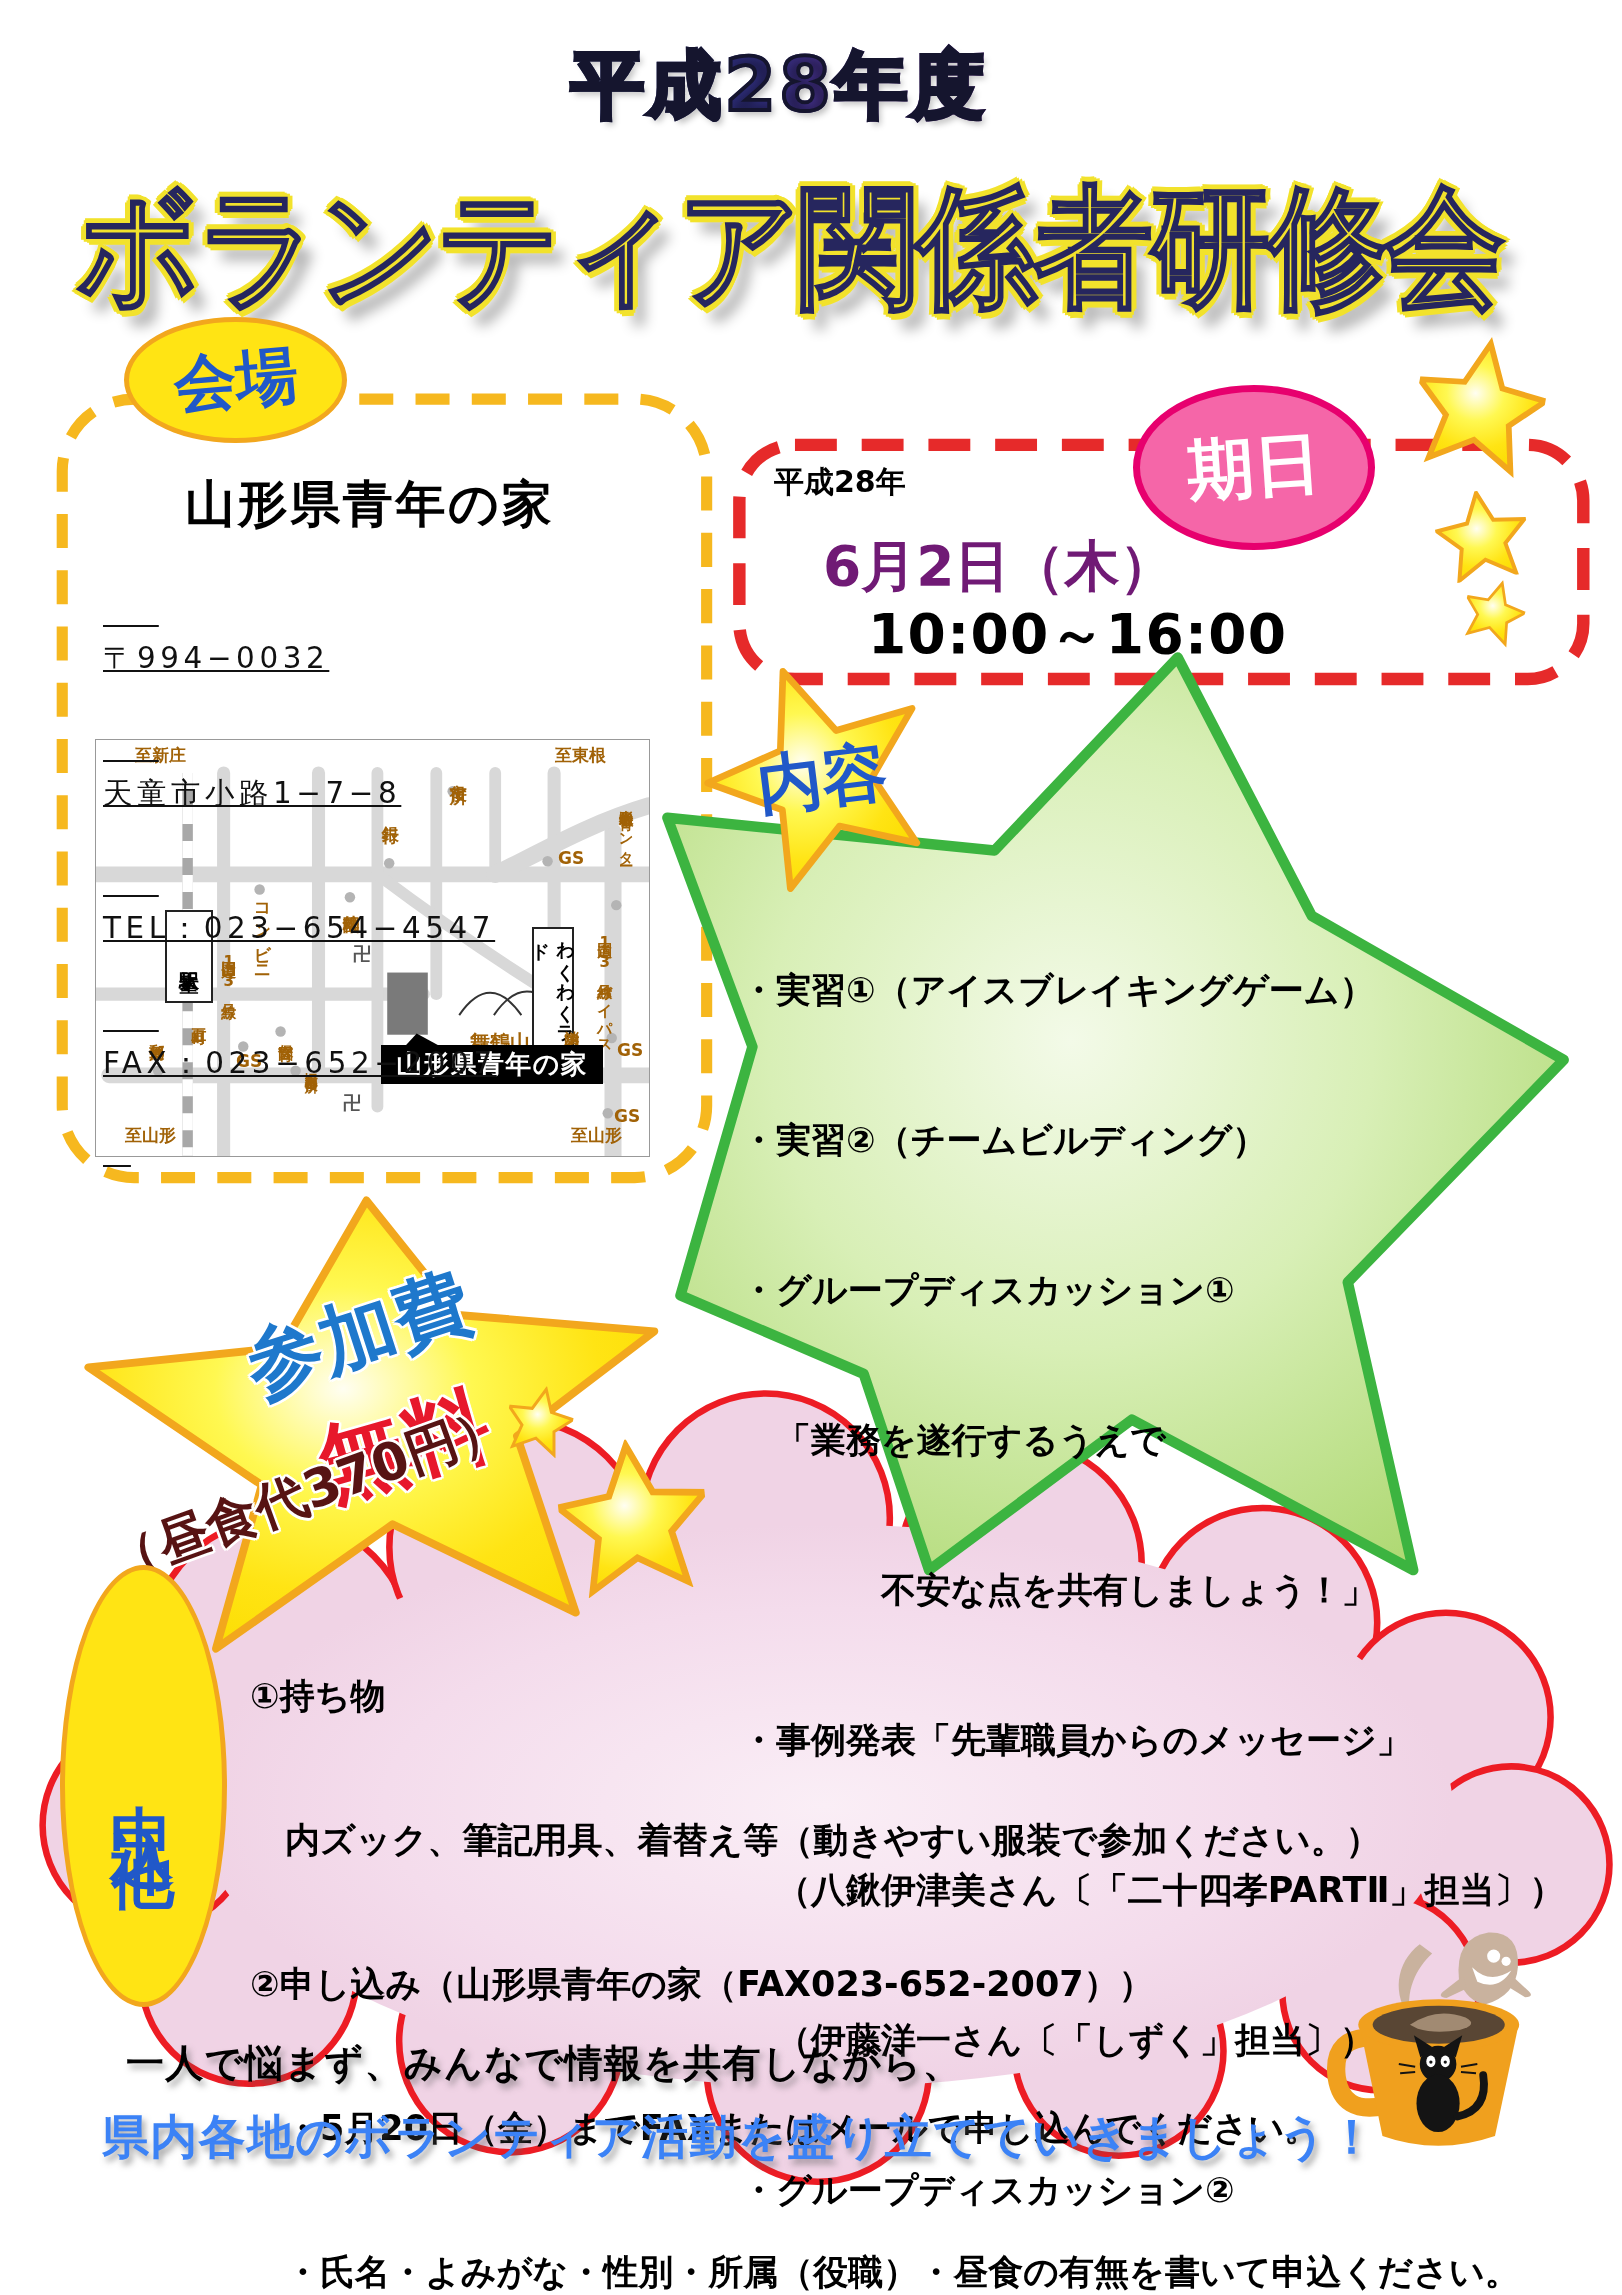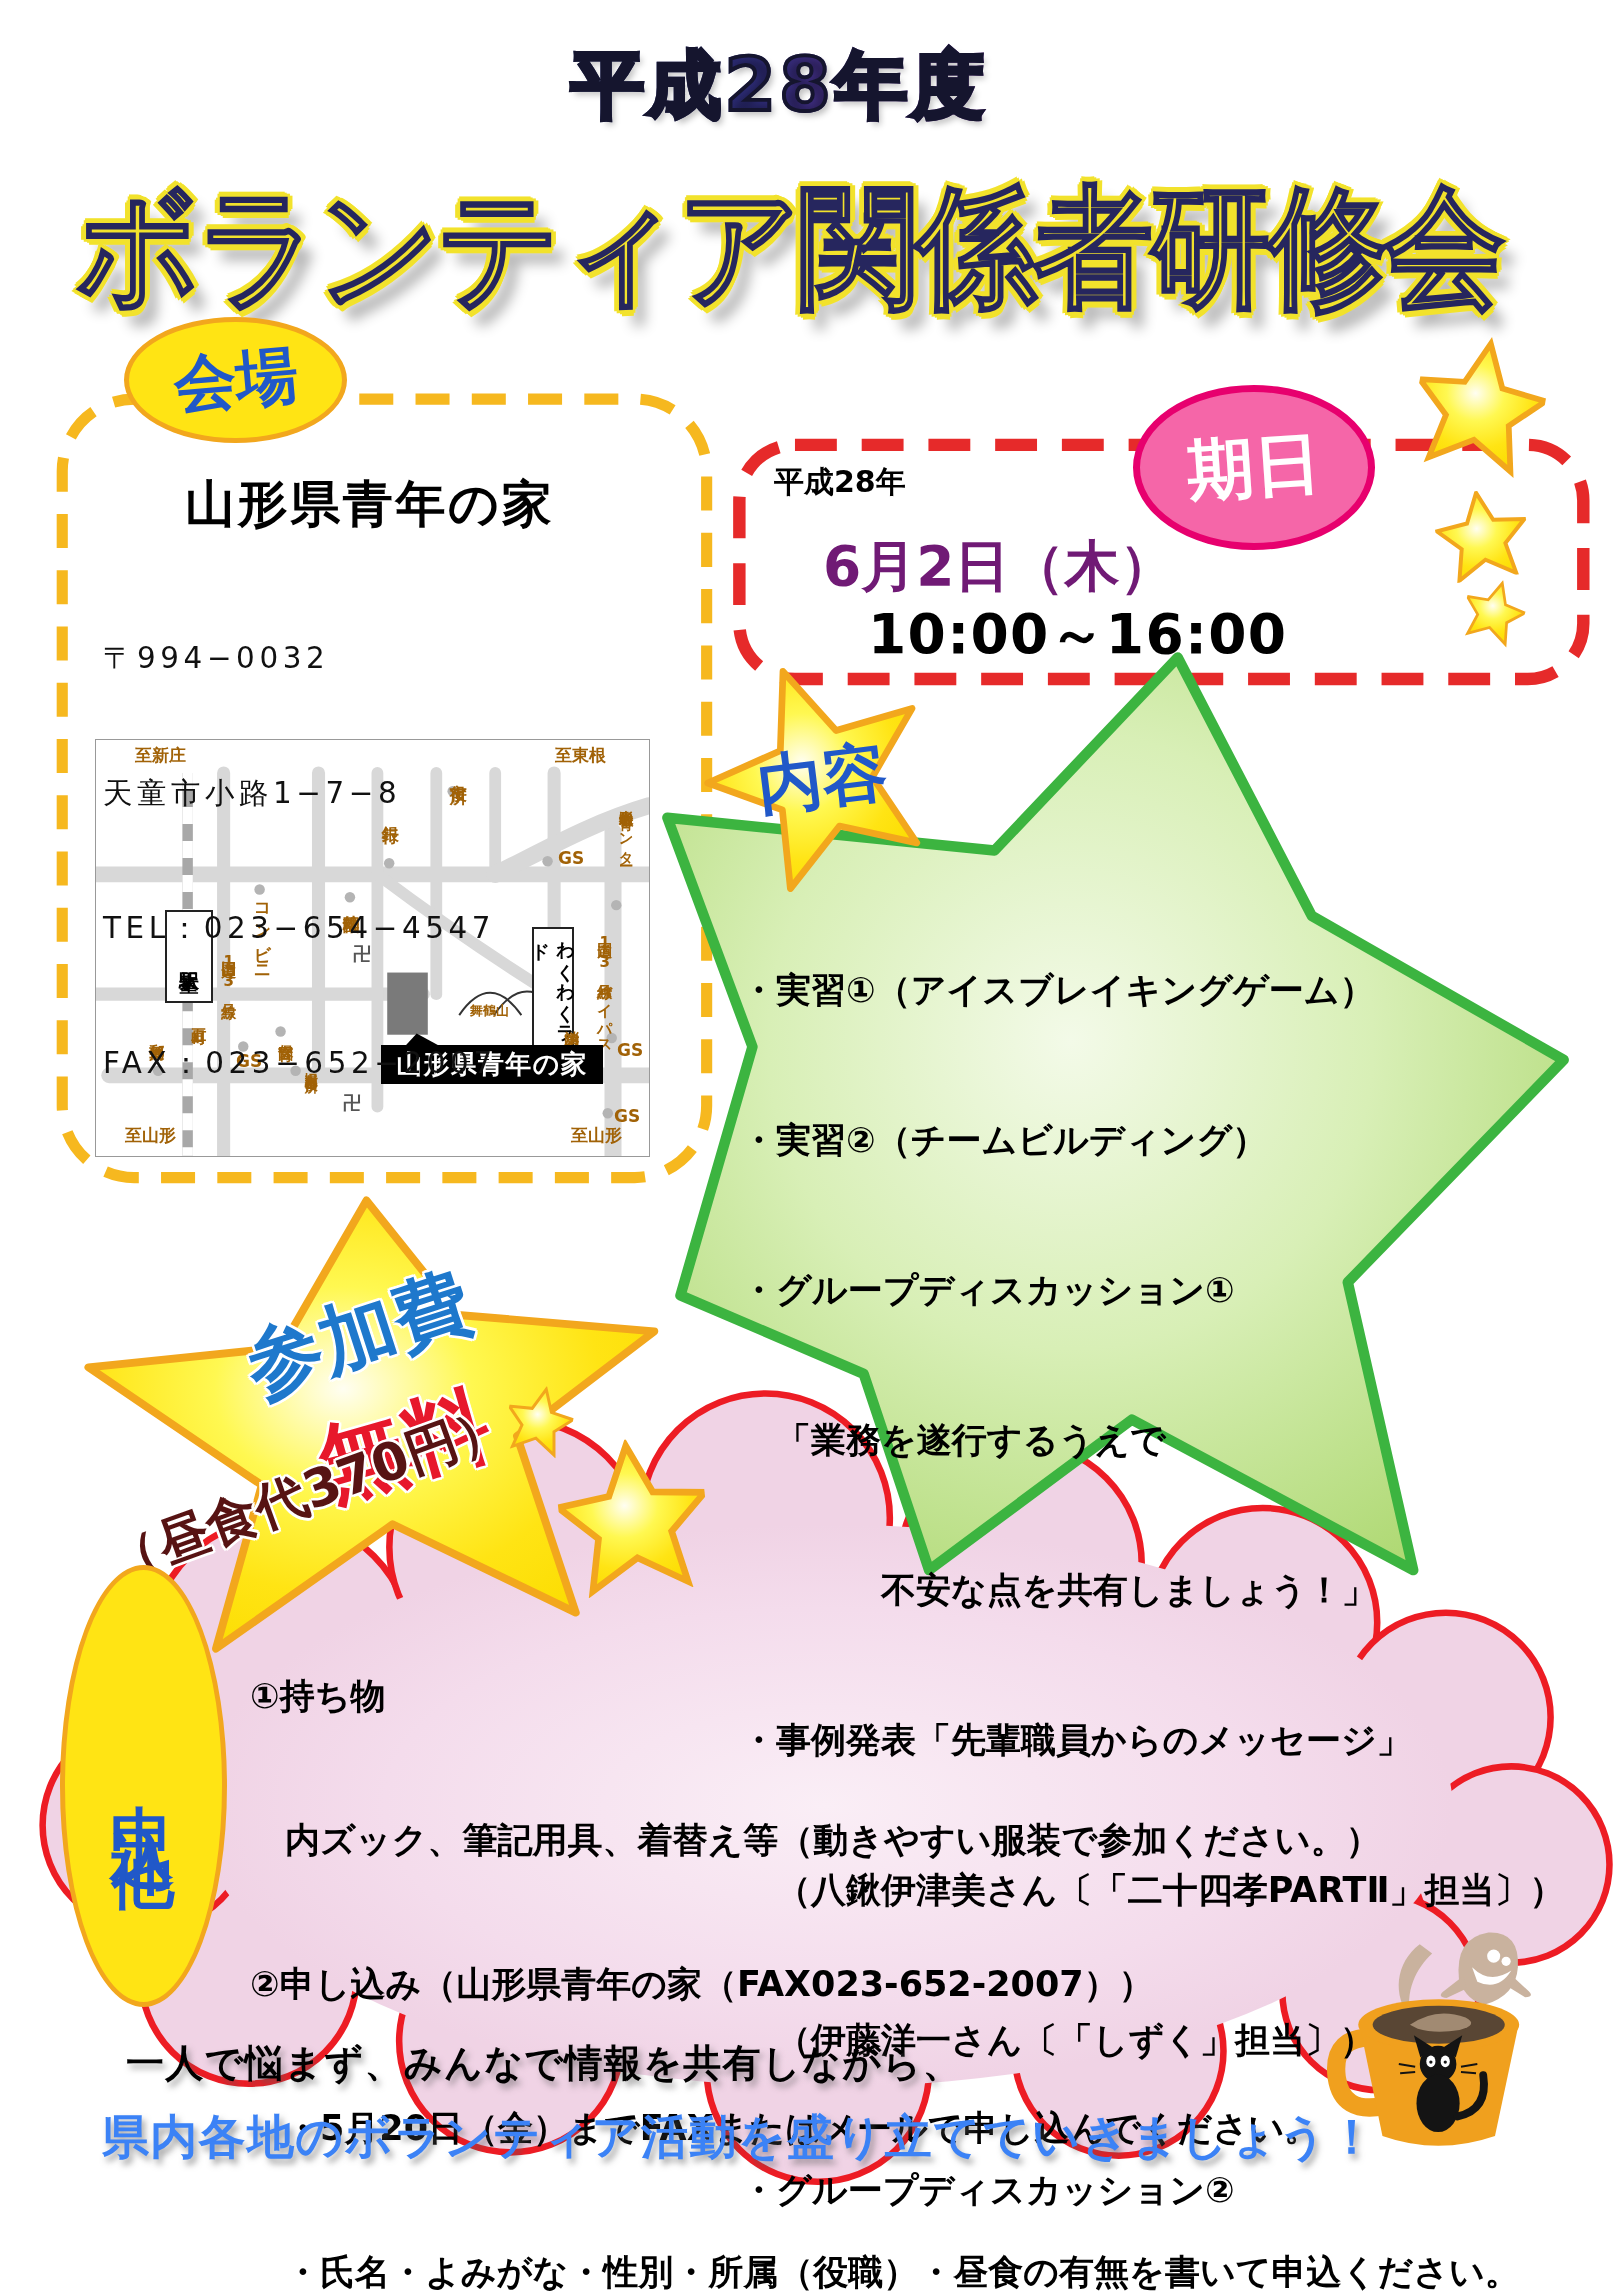--- a/index.html
+++ b/index.html
@@ -31,21 +31,21 @@
   .date-badge span{font-size:67px;font-weight:900;color:#fff;transform:rotate(-4deg);}
   .apply-badge{left:60px;top:1565px;width:157px;height:432px;background:#ffe414;border:5.9px solid #f2a71d;z-index:6;}
   .apply-badge span{writing-mode:vertical-rl;text-orientation:upright;font-size:64px;font-weight:900;
     color:#2158c8;letter-spacing:22px;}
   .naiyo-badge{left:701px;top:666px;width:242px;height:226px;z-index:6;}
   .naiyo-badge .lbl{position:absolute;left:0;top:0;width:100%;height:100%;display:flex;align-items:center;
     justify-content:center;font-size:65px;font-weight:900;color:#2158c8;transform:rotate(-7deg);}
   
   .venue-name{left:185px;top:471px;font-size:50px;font-weight:900;letter-spacing:2.6px;color:#000;z-index:5;}
   .venue-addr{left:103px;top:546px;font-size:29.4px;font-weight:500;line-height:45px;letter-spacing:4.6px;
-    color:#111;z-index:5;white-space:pre;}
+    color:#111;z-index:5;white-space:pre;text-decoration:underline;}
   
   .date-y{left:774px;top:462px;font-size:30px;font-weight:900;color:#000;z-index:5;}
   .date-d{left:823px;top:530px;font-size:55px;font-weight:900;color:#701a75;z-index:5;}
   .date-t{left:868px;top:598px;font-size:55px;font-weight:900;letter-spacing:1.3px;color:#000;z-index:5;}
   
   .green-lines{left:741px;top:865px;font-size:35px;font-weight:900;line-height:50px;color:#000;
     white-space:pre;z-index:5;}
   
   .fee1{left:243px;top:1284px;font-size:77px;font-weight:900;color:#1e78cc;transform:rotate(-18deg);z-index:5;
     text-shadow:-2.6px 0 #fff,2.6px 0 #fff,0 -2.6px #fff,0 2.6px #fff,-2px -2px #fff,2px 2px #fff,-2px 2px #fff,2px -2px #fff;}
@@ -231,21 +231,21 @@
     <div class="mlabel vlabel" style="left:522px;top:58px;font-size:14.4px;">山形県教育センター</div>
     <div class="mlabel" style="left:462px;top:110px;">GS</div>
     <div class="waku-box">
         <span>わくわくランド</span>
       </div>
     <div class="mlabel vlabel" style="left:500px;top:191px;font-size:15px;">国道13号線バイパス</div>
     <div class="mlabel vlabel" style="left:124px;top:209px;font-size:15px;">旧国道13号線</div>
     <div class="mlabel vlabel" style="left:94px;top:277px;font-size:15px;">五日町</div>
     <div class="mlabel vlabel" style="left:52px;top:292px;font-size:15px;">郵便局</div>
     <div class="mlabel vlabel" style="left:181px;top:292px;font-size:15px;">保育園</div>
-    <div class="mlabel" style="left:374px;top:264px;font-size:13px;">舞鶴山</div>
+    <div class="mlabel" style="left:374px;top:292px;font-size:20px;">舞鶴山</div>
     <div class="mlabel vlabel" style="left:467px;top:279px;font-size:15px;">消防署</div>
     <div class="mlabel" style="left:521px;top:302px;">GS</div>
     <div class="mlabel" style="left:140px;top:313px;">GS</div>
     <div class="mlabel" style="left:518px;top:368px;">GS</div>
     <div class="mlabel" style="left:257px;top:204px;color:#555;font-size:18.3px;">卍</div>
     <div class="mlabel" style="left:247px;top:353px;color:#555;font-size:18.3px;">卍</div>
     <div class="mlabel vlabel" style="left:208px;top:322px;font-size:13px;">旧東村山郡役所</div>
     <div class="mlabel" style="left:29px;top:387px;">至山形</div>
     <div class="mlabel" style="left:475px;top:387px;">至山形</div>
     <div class="dest-label">山形県青年の家</div>

